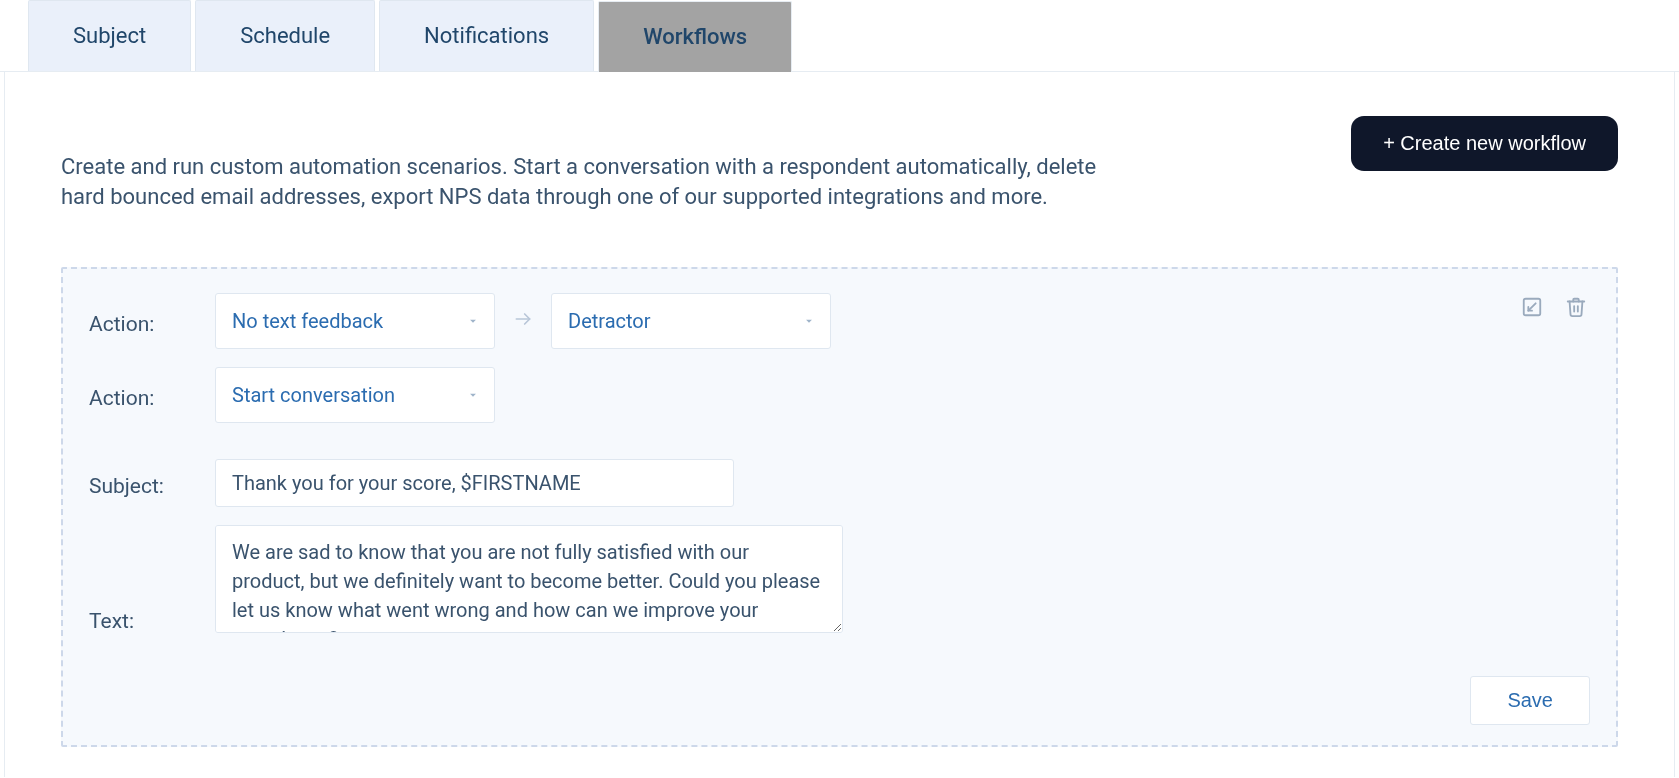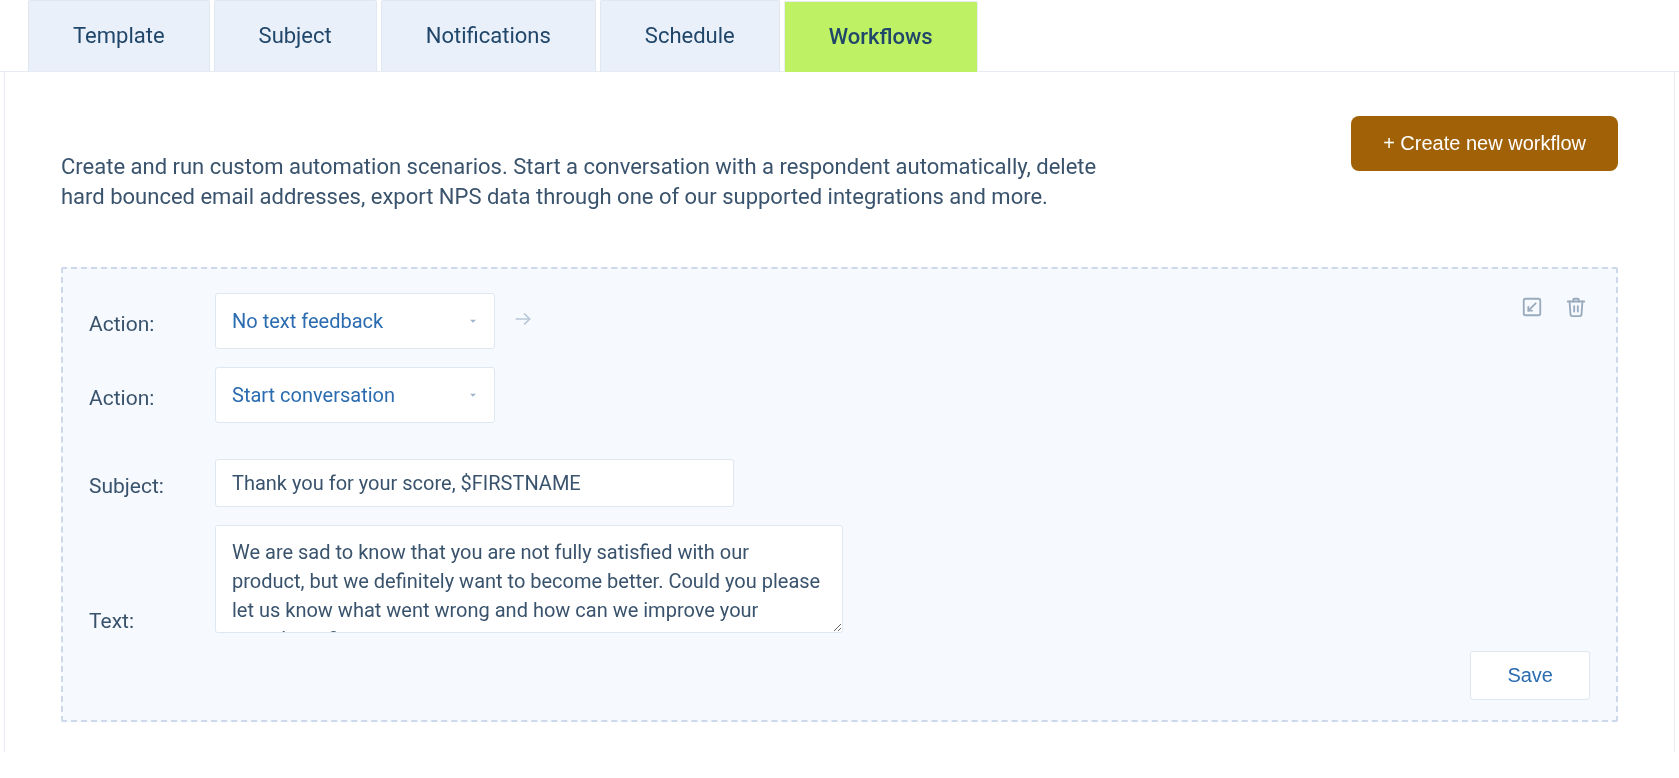--- a/index.html
+++ b/index.html
@@ -28,21 +28,21 @@
       color: #20466a;
       background: #eaf0fa;
       border: 1px solid #dfe7f0;
       border-bottom: none;
       margin-right: 4px;
       border-radius: 2px 2px 0 0;
       cursor: pointer;
       white-space: nowrap;
     }
     .tab.active {
-      background: #bef264;
+      background: #a3a3a3;
       border-top: 1px solid #e6ecf2;
       border-left: 1px solid #e6ecf2;
       border-right: 1px solid #e6ecf2;
       position: relative;
       top: 1px;
       font-weight: 500;
     }
     
     .content {
       padding: 44px 56px 30px 56px;
@@ -57,24 +57,24 @@
       gap: 40px;
     }
     .intro-text {
       font-size: 22px;
       line-height: 1.35;
       color: #3a536d;
       max-width: 1040px;
       margin-top: 36px;
     }
     .btn-primary {
-      background: #a16207;
+      background: #0f172a;
       color: #ffffff;
       border: none;
-      border-radius: 8px;
+      border-radius: 13px;
       padding: 16px 32px;
       font-size: 20px;
       cursor: pointer;
       white-space: nowrap;
       margin-left: 19px;
     }
     
     .workflow-card {
       margin-top: 56px;
       border: 2px dashed #cdd8ea;
@@ -169,32 +169,32 @@
       margin-top: 8px;
     }
     .btn-secondary {
       background: #ffffff;
       border: 1px solid #dfe7f0;
       border-radius: 3px;
       color: #2b6cb0;
       font-size: 20px;
       padding: 12px 36px;
       cursor: pointer;
+      margin-top: 25px;
     }
   </style>
 </head>
 <body>
 
 <div class="page">
 
   <div class="tabs">
-    <div class="tab">Template</div>
     <div class="tab">Subject</div>
+    <div class="tab">Schedule</div>
     <div class="tab">Notifications</div>
-    <div class="tab">Schedule</div>
     <div class="tab active">Workflows</div>
   </div>
 
   <div class="content">
 
     <div class="intro-row">
       <div class="intro-text">Create and run custom automation scenarios. Start a conversation with a respondent automatically, delete hard bounced email addresses, export NPS data through one of our supported integrations and more.</div>
       <button class="btn-primary">+ Create new workflow</button>
     </div>
 
@@ -228,20 +228,28 @@
                 <path d="M7 10l5 5 5-5z"></path>
               </svg>
           </span>
         </div>
         <span class="arrow-sep">
           <svg width="20" height="20" viewBox="0 0 24 24" fill="none" stroke="currentColor" stroke-width="2" stroke-linecap="round" stroke-linejoin="round">
               <line x1="4" y1="12" x2="20" y2="12"></line>
               <polyline points="14 6 20 12 14 18"></polyline>
             </svg>
         </span>
+        <div class="select">
+          <span>Detractor</span>
+          <span class="caret">
+            <svg width="14" height="14" viewBox="0 0 24 24" fill="currentColor">
+                <path d="M7 10l5 5 5-5z"></path>
+              </svg>
+          </span>
+        </div>
       </div>
 
       <div class="wf-row">
         <div class="wf-label">Action:</div>
         <div class="select">
           <span>Start conversation</span>
           <span class="caret">
             <svg width="14" height="14" viewBox="0 0 24 24" fill="currentColor">
                 <path d="M7 10l5 5 5-5z"></path>
               </svg>

